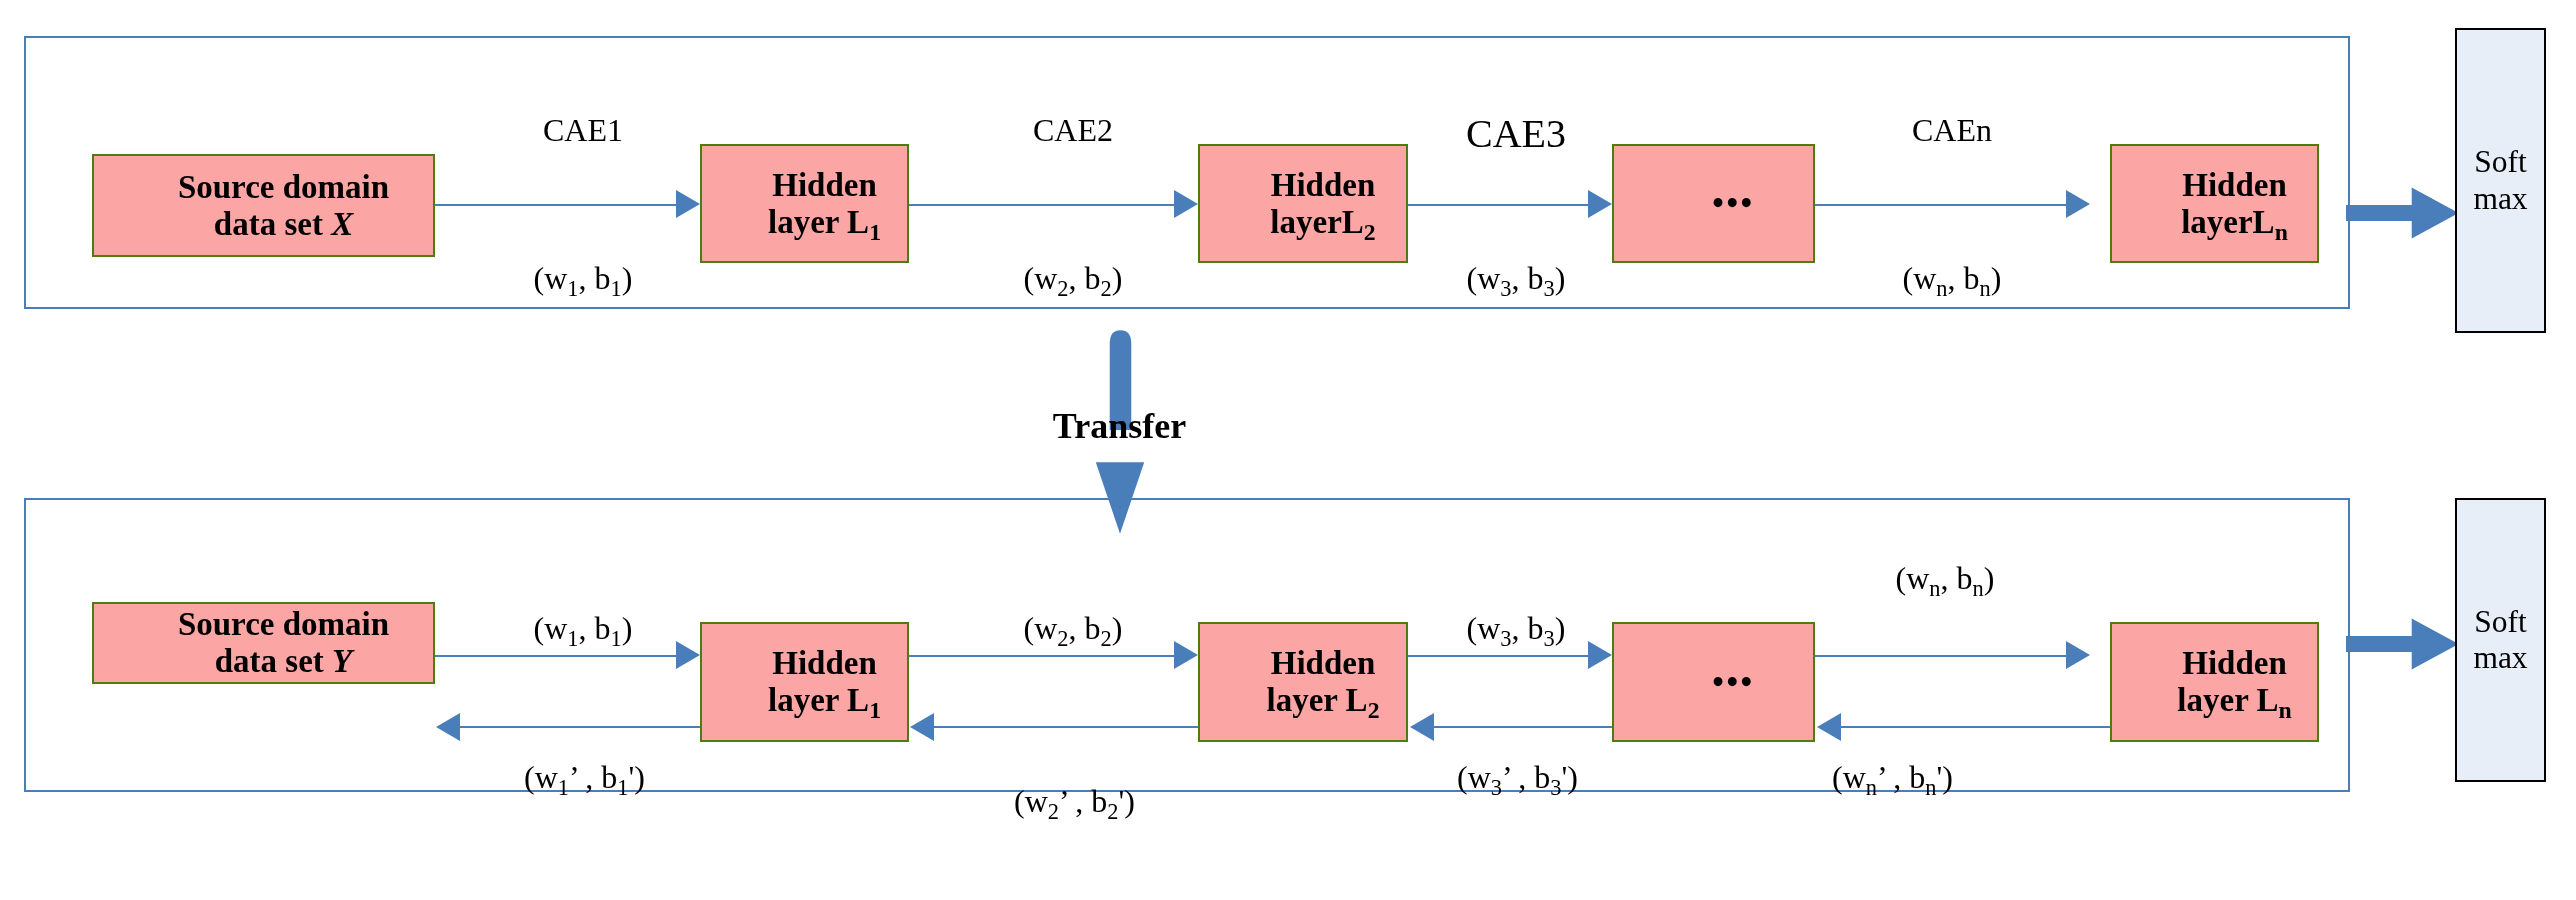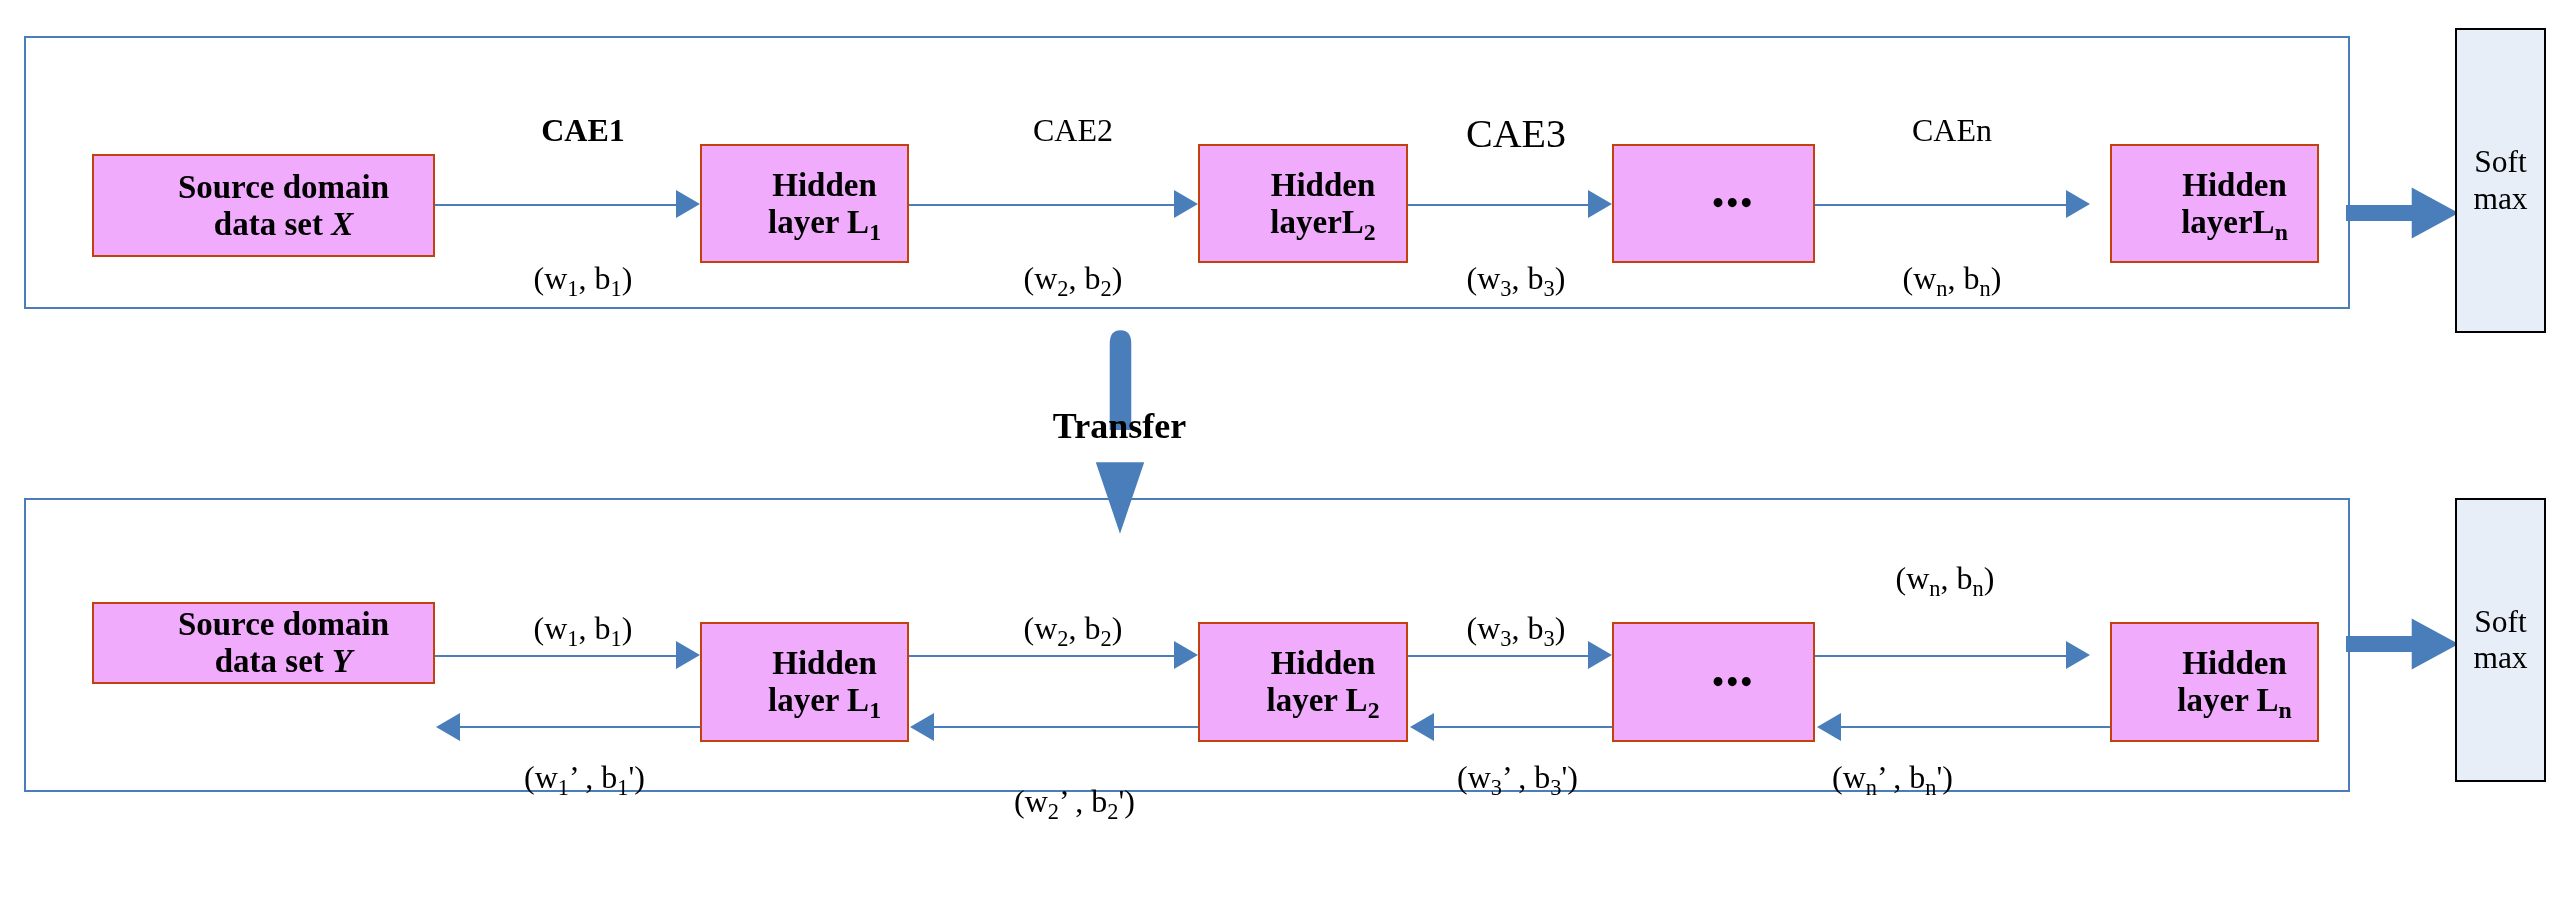--- a/index.html
+++ b/index.html
@@ -21,22 +21,22 @@
     position:absolute;
     border:2px solid #4a7ebb;
     background:transparent;
     box-sizing:border-box;
   }
 
   
   .node{
     position:absolute;
     box-sizing:border-box;
-    border:2px solid #c2410c;
-    background:#f0abfc;
+    border:2px solid #4d7c0f;
+    background:#fca5a5;
     display:flex;
     flex-direction:column;
     align-items:center;
     justify-content:center;
     font-weight:bold;
     line-height:1.12;
     text-align:center;
     white-space:nowrap;
     padding-left:40px;
   }
@@ -118,21 +118,21 @@
 
 <div id="root">
 
   <div class="panel" style="left:24px;top:36px;width:2326px;height:273px;"></div>
 
   <div class="node" style="left:92px;top:154px;width:343px;height:103px;font-size:33px;">
     <span class="ln">Source domain</span>
     <span class="ln"><span>data set </span><span class="ital">X</span></span>
   </div>
 
-  <div class="lbl" style="left:516px;top:114px;width:134px;font-size:32px;font-weight:bold;">CAE1</div>
+  <div class="lbl" style="left:516px;top:114px;width:134px;font-size:32px;">CAE1</div>
   <div class="hline" style="left:435px;top:204px;width:241px;"></div>
   <div class="ahead-r" style="left:676px;top:190px;"></div>
   <div class="lbl" style="left:516px;top:262px;width:134px;font-size:32px;">
     <span>(w</span><sub>1</sub><span>, b</span><sub>1</sub><span>)</span>
   </div>
 
   <div class="node" style="left:700px;top:144px;width:209px;height:119px;font-size:33px;">
     <span class="ln">Hidden</span>
     <span class="ln"><span>layer L</span><sub>1</sub></span>
   </div>

